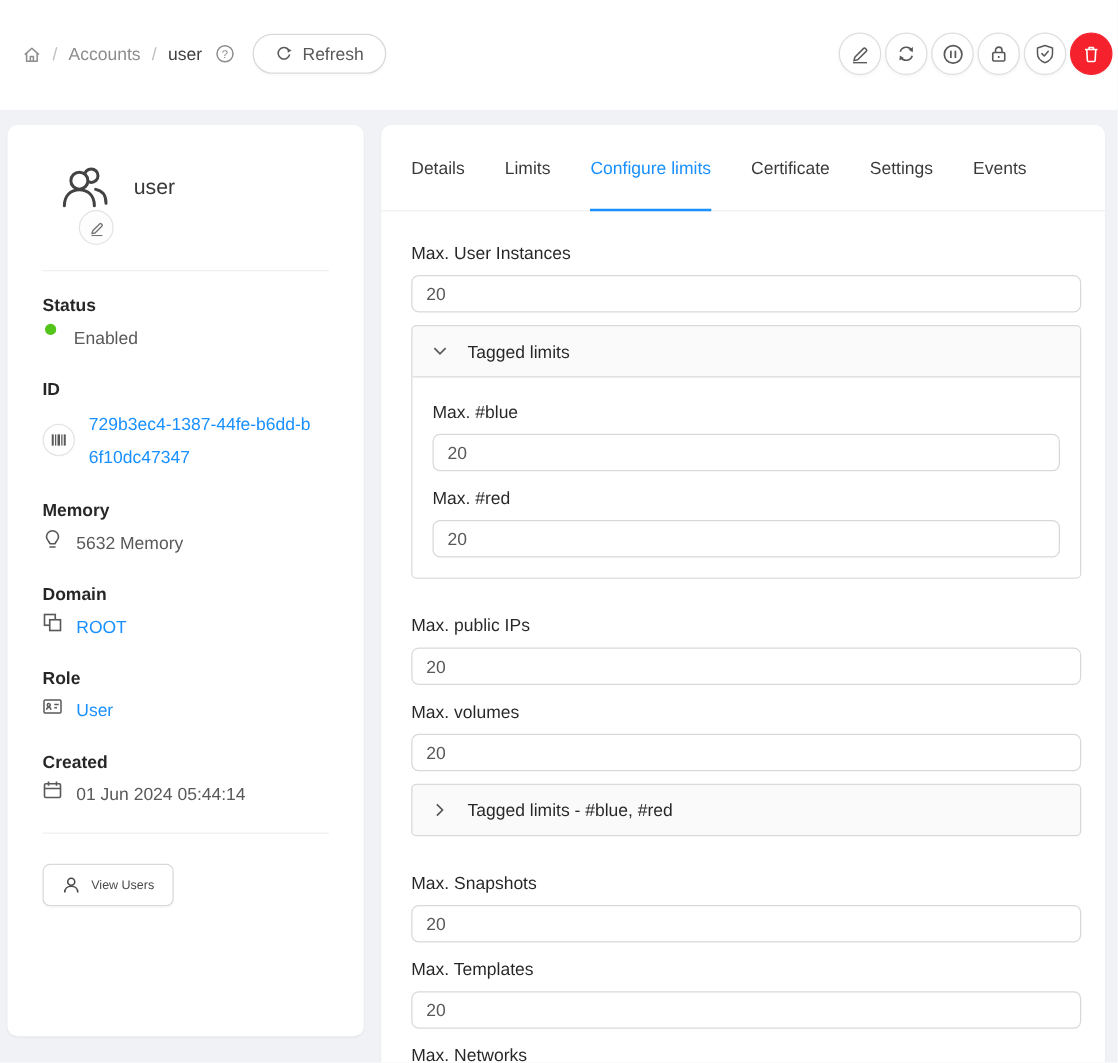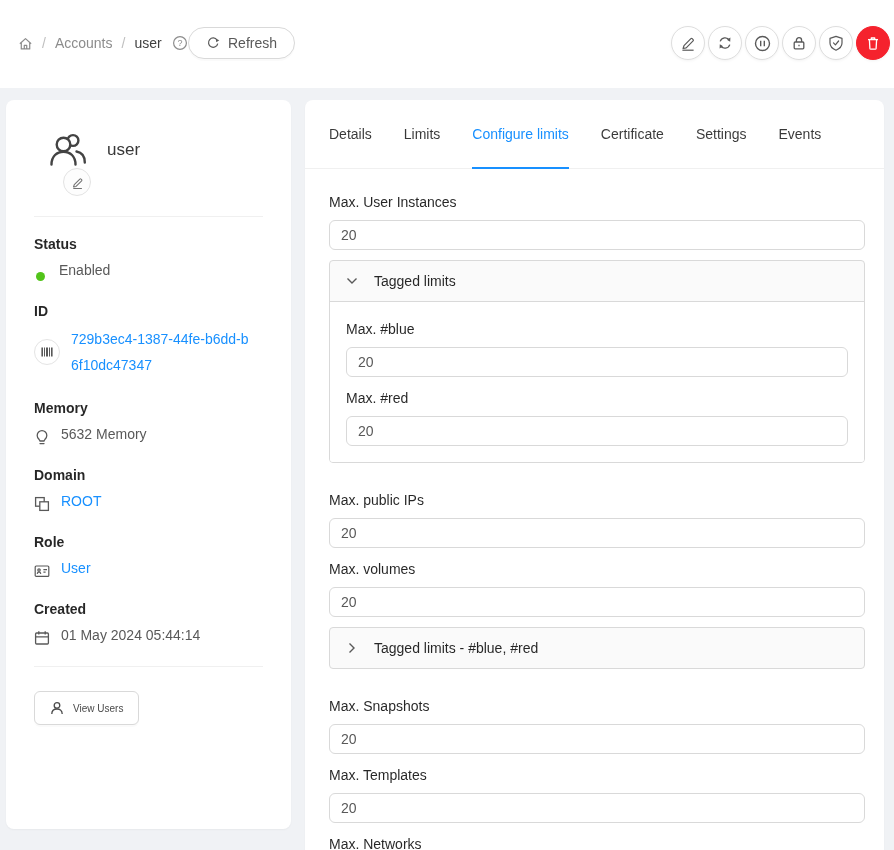--- a/index.html
+++ b/index.html
@@ -15,21 +15,21 @@
 
   
   .header { position:absolute; top:0; left:0; right:0; height:88px; background:#fff; }
   .crumbs { position:absolute; left:18px; top:27px; height:32px; display:flex; align-items:center; gap:9px; }
   .crumb-home { color:#8c8c8c; display:flex; align-items:center; cursor:pointer; }
   .crumb-sep { color:#bfbfbf; }
   .crumb-link { color:#8c8c8c; cursor:pointer; }
   .crumb-current { color:#404040; }
   .help-icon { color:#8c8c8c; display:flex; align-items:center; margin-left:1px; }
   .refresh-btn {
-    position:absolute; left:188px; top:27px; height:32px;
+    position:absolute; left:202px; top:27px; height:32px;
     display:flex; align-items:center; gap:8px; padding:0 17px;
     border:1px solid #d9d9d9; border-radius:16px; background:#fff;
     color:#595959; font-size:14px; cursor:pointer;
     box-shadow:0 2px 0 rgba(0,0,0,0.02);
   }
   .actions { position:absolute; right:4px; top:26px; display:flex; gap:3px; }
   .action-btn {
     width:34px; height:34px; border-radius:50%;
     border:1px solid #dedede; background:#fff; color:#595959;
     display:flex; align-items:center; justify-content:center; cursor:pointer;
@@ -48,21 +48,21 @@
   .res-head { position:relative; height:93px; border-bottom:1px solid #f0f0f0; margin-bottom:16px; }
   .team-icon { position:absolute; left:12px; top:4px; color:#434343; }
   .res-title { position:absolute; left:73px; top:14px; font-size:17px; color:#383838; line-height:24px; }
   .avatar-edit-btn {
     position:absolute; left:29px; top:44px; width:28px; height:28px; border-radius:50%;
     background:#fdfdfd; border:1px solid #e3e3e3; color:#737373;
     display:flex; align-items:center; justify-content:center; cursor:pointer;
   }
   .f-block { margin-bottom:19px; }
   .f-label { font-weight:bold; color:rgba(0,0,0,0.85); line-height:22px; }
-  .f-row { display:flex; align-items:flex-end; gap:11px; margin-top:4px; line-height:22px; color:#595959; }
+  .f-row { display:flex; align-items:flex-start; gap:11px; margin-top:4px; line-height:22px; color:#595959; }
   .f-row .ficon { color:#595959; display:flex; }
   .status-dot { width:9px; height:9px; border-radius:50%; background:#52c41a; margin:0 3px 0 2px; }
   .id-row { align-items:center; }
   .badge-circle {
     width:26px; height:26px; border-radius:50%; flex:0 0 auto;
     border:1px solid #e4e4e4; background:#fff;
     display:flex; align-items:center; justify-content:center;
   }
   .link { color:#1890ff; cursor:pointer; text-decoration:none; }
   .id-link { width:182px; word-break:break-all; line-height:26px; }
@@ -292,21 +292,21 @@
       
       <div class="f-block">
         <div class="f-label">Created</div>
         <div class="f-row">
           <span class="ficon">
             <svg width="16" height="16" viewBox="0 0 16 16" fill="none" stroke="currentColor" stroke-width="1.3">
               <rect x="1.6" y="3" width="12.8" height="11" rx="1"></rect>
               <path d="M4.8 1.2 V4.6 M11.2 1.2 V4.6 M1.6 6.8 H14.4"></path>
             </svg>
           </span>
-          <span>01 May 2024 05:44:14</span>
+          <span>01 Jun 2024 05:44:14</span>
         </div>
       </div>
 
       <div class="card-divider"></div>
 
       <button class="view-users-btn">
         <span>
           <svg width="14" height="14" viewBox="0 0 14 14" fill="none" stroke="currentColor" stroke-width="1.3">
             <circle cx="7" cy="4.4" r="2.8"></circle>
             <path d="M1.8 13 c0-3.2 2.3-5 5.2-5 s5.2 1.8 5.2 5"></path>

